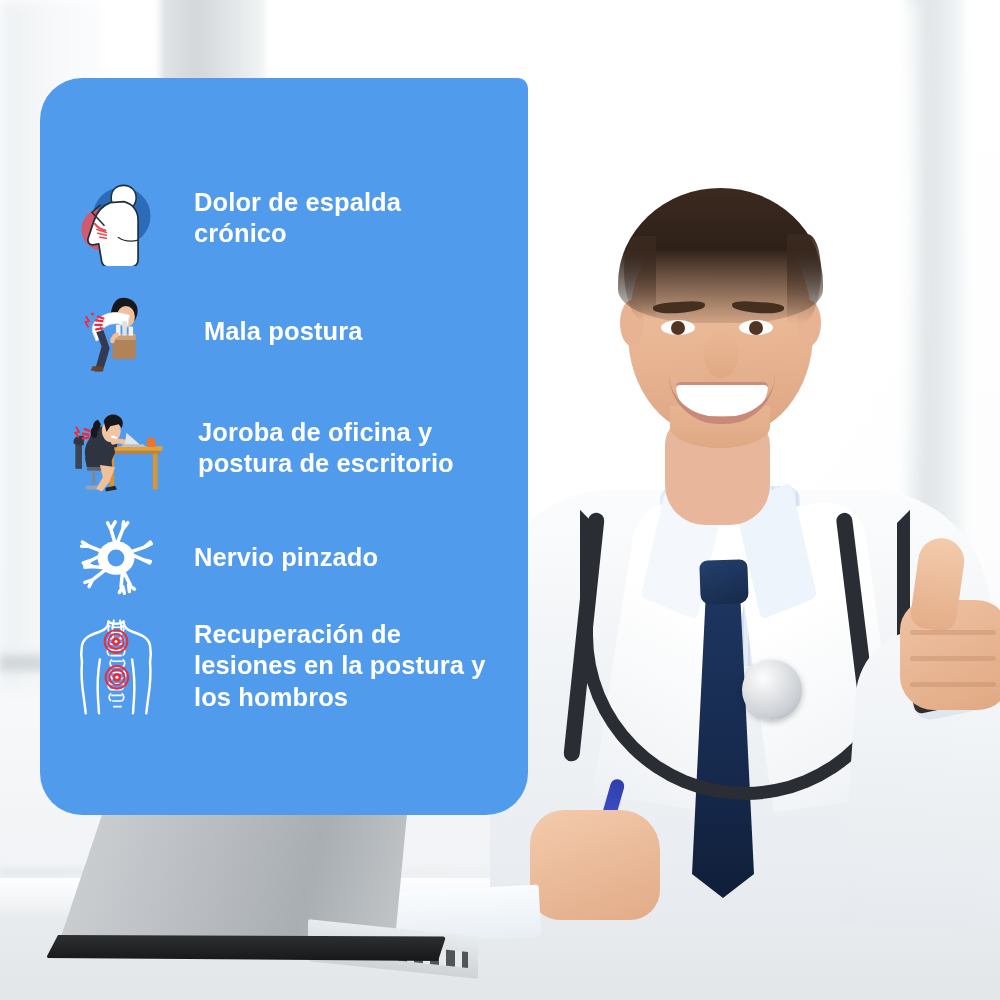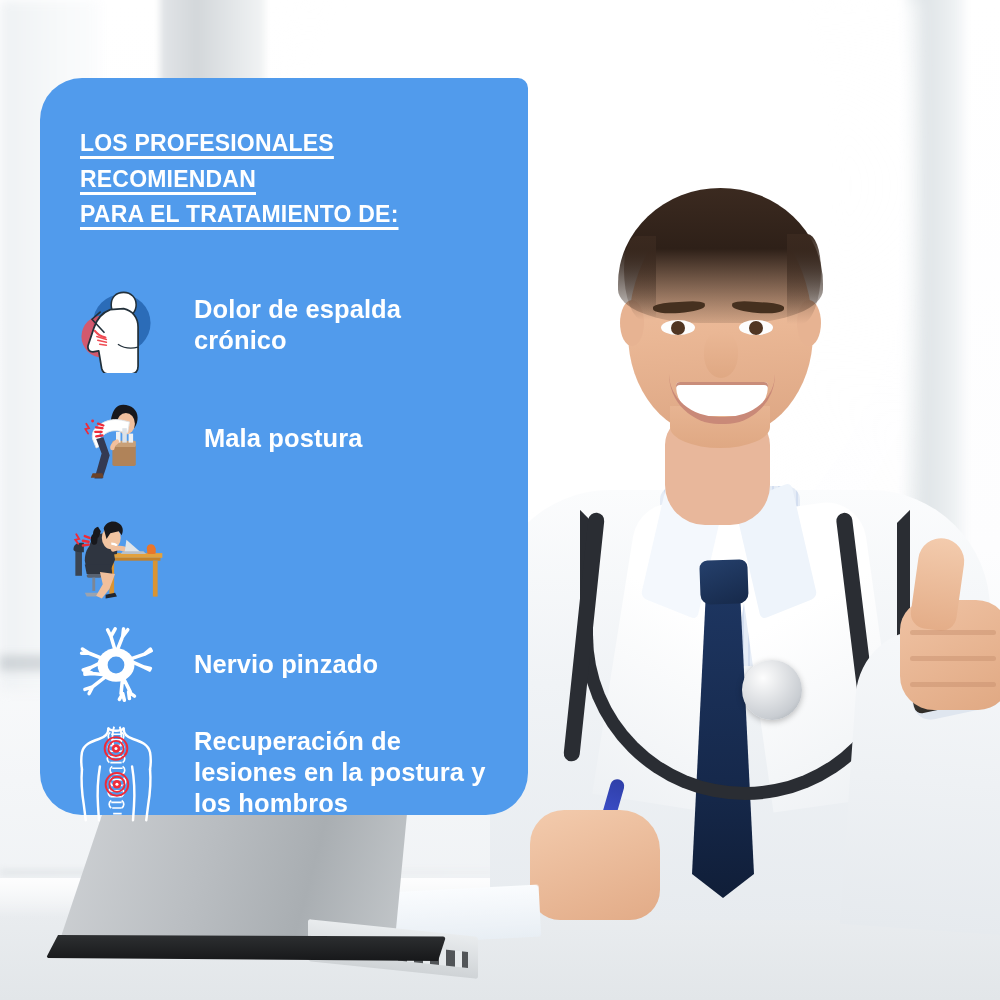--- a/index.html
+++ b/index.html
@@ -357,22 +357,20 @@
   <div class="laptop">
     <div class="laptop-lid"></div>
     <div class="laptop-deck"></div>
     <div class="laptop-keys"></div>
     <div class="laptop-base"></div>
   </div>
 </div>
 
 <div class="card">
 
-  <div class="card-title">LOS PROFESIONALES RECOMIENDAN 
-PARA EL  TRATAMIENTO DE:</div>
 
   <div class="items">
 
     <div class="item it1">
       <div class="item-icon">
         <svg viewBox="0 0 100 100" width="96" height="96">
           <circle cx="56" cy="48" r="30" fill="#2b6cb8"></circle>
           <circle cx="36" cy="62" r="22" fill="#ef4a52" opacity=".82"></circle>
           <path d="M58 16c8 0 13 6 13 13s-5 13-13 13-13-5-13-13 5-13 13-13z" fill="#fff" stroke="#22303a" stroke-width="1.6"></path>
           <path d="M44 34c-8 3-14 10-17 19l-6 18c-1 4 1 7 5 7l6-1 3 18c1 4 3 6 7 6h23c5 0 8-3 8-8V52c0-10-6-17-15-19z" fill="#fff" stroke="#22303a" stroke-width="1.8" stroke-linejoin="round"></path>
@@ -434,20 +432,22 @@
           <path d="M50 38c3 0 5 1 6 2" stroke="#fff" stroke-width="2.2" fill="none"></path>
           <path d="M52 44c6-2 12-1 16 2" stroke="#f0bf9c" stroke-width="5" stroke-linecap="round" fill="none"></path>
           <path d="M66 34l16 14H64z" fill="#dfe4e9"></path>
           <path d="M62 46h22l3 3H60z" fill="#b9c0c7"></path>
           <circle cx="92" cy="43" r="4.5" fill="#e8762c"></circle>
           <rect x="88" y="42" width="9" height="7" rx="1.5" fill="#e8762c"></rect>
           <path d="M22 30l5 2M20 35l6 1M20 40l6-1" stroke="#ef2b39" stroke-width="2.6" stroke-linecap="round"></path>
           <path d="M13 28l3 5-4 1 3 4" stroke="#ef2b39" stroke-width="2" fill="none" stroke-linecap="round"></path>
         </svg>
       </div>
+      <div class="item-label">Joroba de oficina y
+postura de escritorio</div>
     </div>
 
     <div class="item it4">
       <div class="item-icon">
         <svg viewBox="0 0 100 100" width="92" height="84">
           <g fill="none" stroke="#ffffff" stroke-width="4.2" stroke-linecap="round" stroke-linejoin="round">
             <path d="M50 36L44 16m6 20l8-20M44 16l-4-8m4 8l5-9M58 16l6-8m-6 8l1-9"></path>
             <path d="M64 44l20-7M64 44l18 8M84 37l8-4m-8 4l7-6M82 52l9 2m-9-2l8 4"></path>
             <path d="M58 64l9 18m-9-18l-2 20m9-2l7 5m-7-5l1 8m-8-6l-4 7m4-7l2 8"></path>
             <path d="M40 62L22 76m18-14l-18-2M22 76l-9 3m9-3l-4 8M22 60l-9-4m9 4l-9 1"></path>

